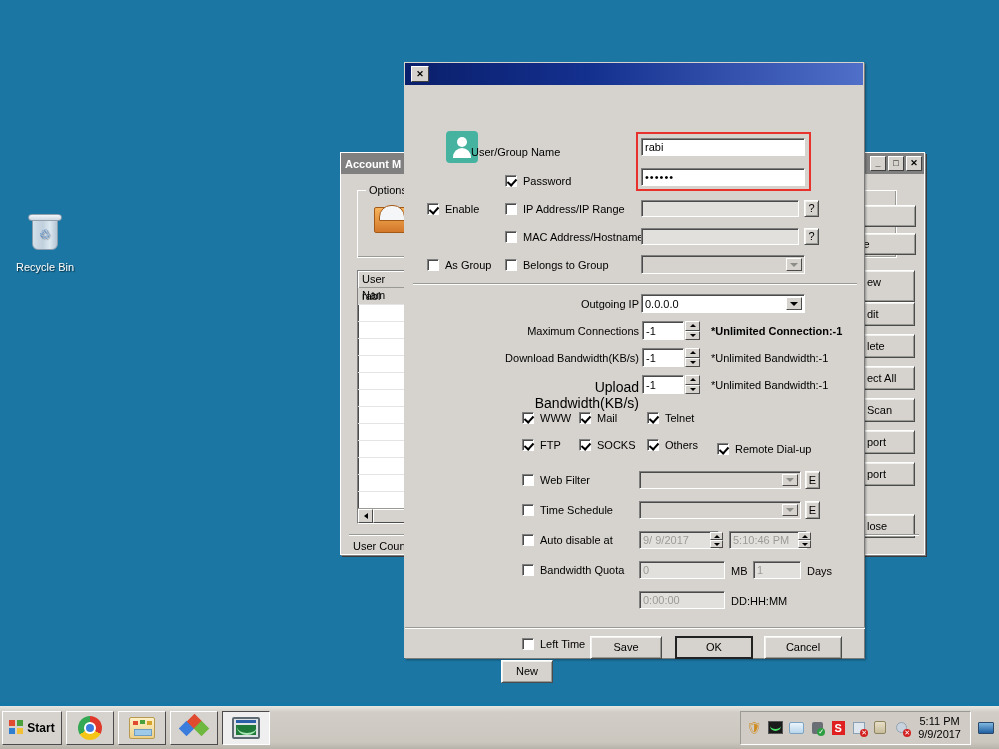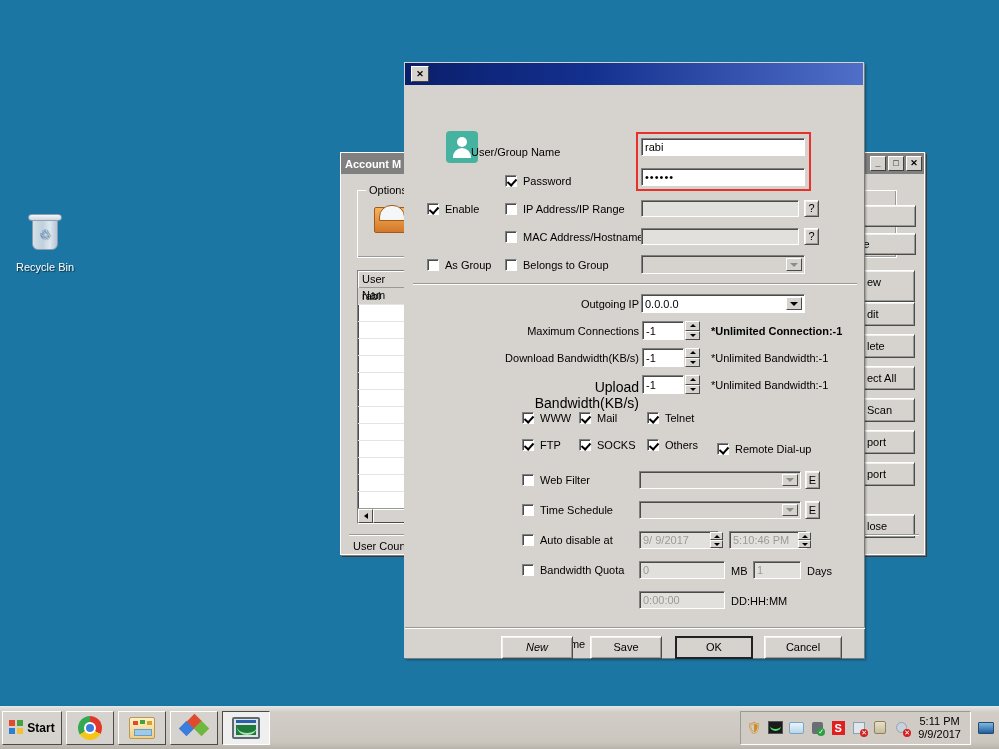--- a/index.html
+++ b/index.html
@@ -432,21 +432,21 @@
 
       <div class="cbrow" style="position:absolute;left:117px;top:509px;margin-top:44px;">
         <div class="cb"></div>
         <div class="lbl">Left Time</div>
       </div>
       <div class="field dis2" style="position:absolute;left:234px;top:506px;width:86px;height:18px;">0:00:00</div>
       <div style="position:absolute;left:326px;top:510px;font-size:11px;">DD:HH:MM</div>
 
       <div class="hr" style="left:0px;top:542px;width:460px;"></div>
 
-      <div class="btn" style="position:absolute;left:96px;top:551px;width:72px;height:23px;line-height:21px;font-style:italic;">New</div>
+      <div class="btn" style="position:absolute;left:96px;top:575px;width:52px;height:23px;line-height:21px;">New</div>
       <div class="btn" style="position:absolute;left:185px;top:551px;width:72px;height:23px;line-height:21px;">Save</div>
       <div class="btn default" style="position:absolute;left:270px;top:551px;width:78px;height:23px;line-height:19px;">OK</div>
       <div class="btn" style="position:absolute;left:359px;top:551px;width:78px;height:23px;line-height:21px;">Cancel</div>
     </div>
   </div>
 </div>
 
 <div id="taskbar">
   <div class="tb-item" id="start">
     <div class="win-logo">

